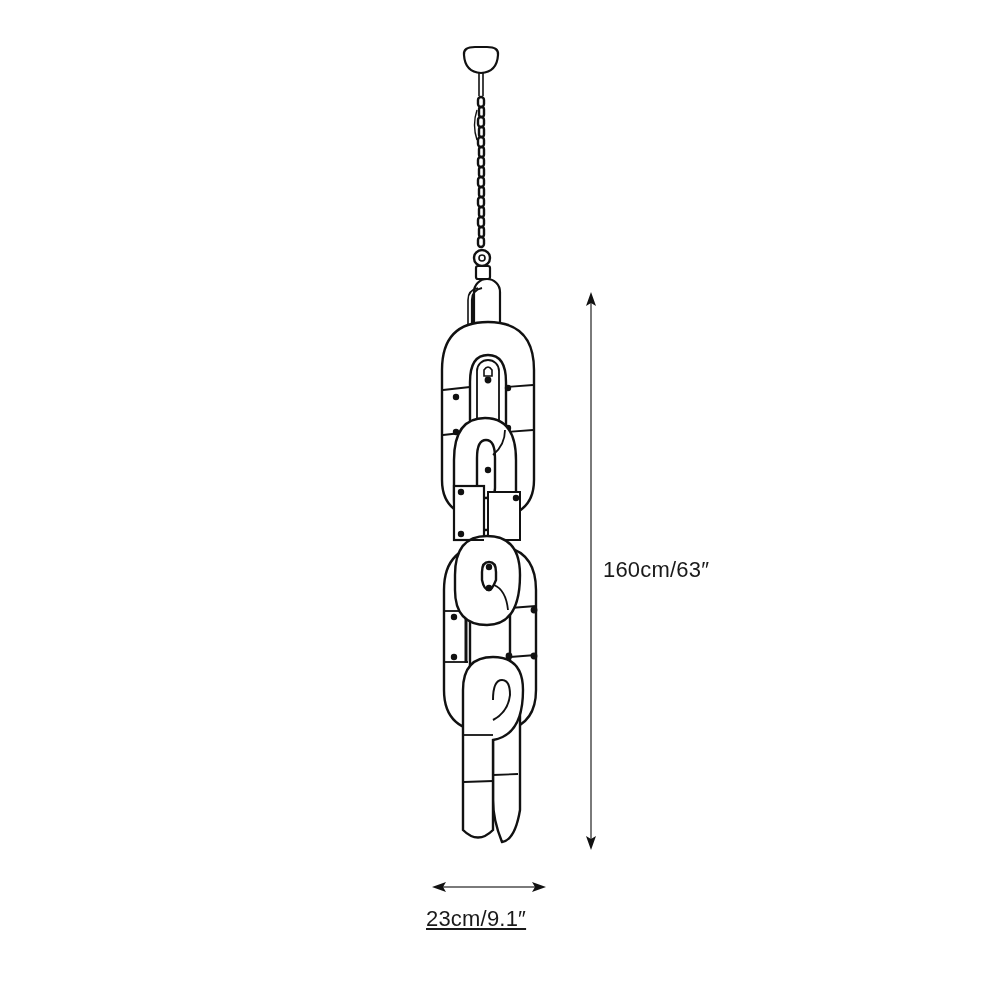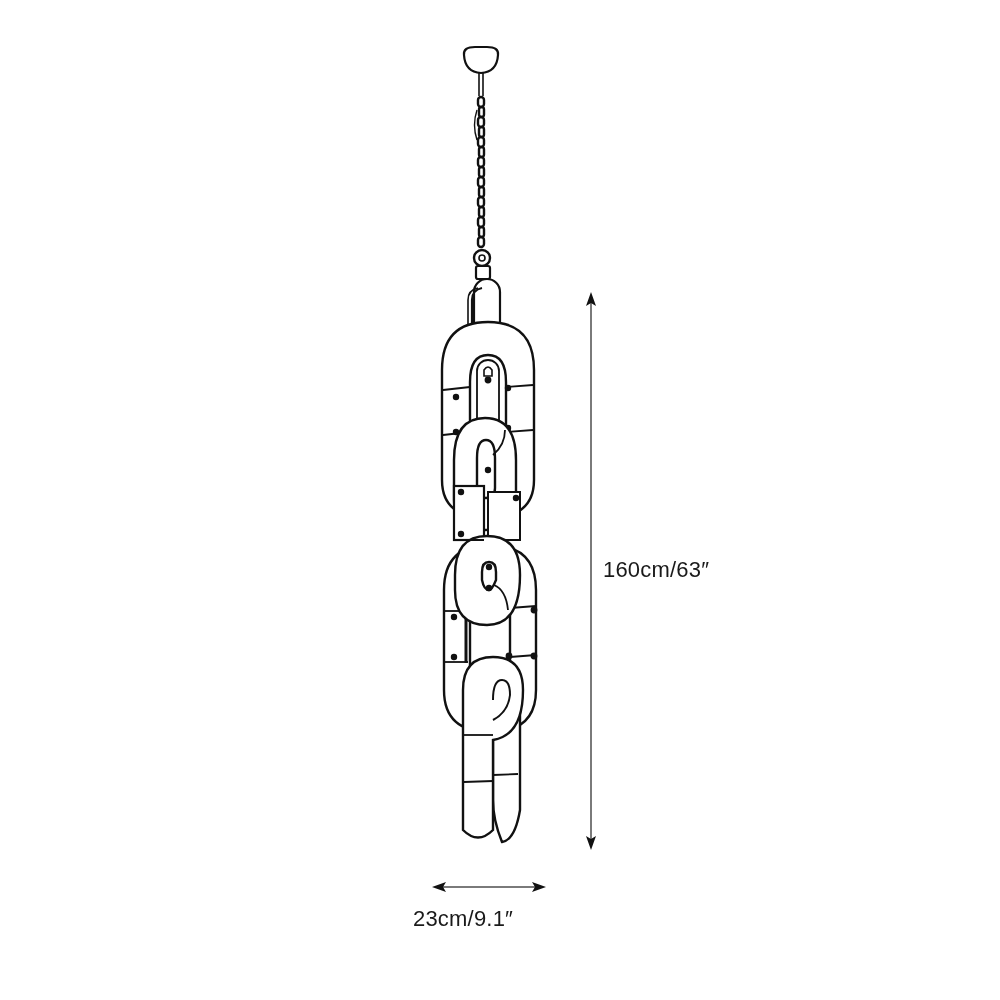--- a/index.html
+++ b/index.html
@@ -7,21 +7,21 @@
     .canvas { position: absolute; left: 0; top: 0; width: 1000px; height: 765px; }
     .dim-label {
       position: absolute;
       font-family: "Liberation Sans", sans-serif;
       font-size: 22px;
       color: #1a1a1a;
       letter-spacing: 0.2px;
       white-space: nowrap;
     }
     .height-label { left: 603px; top: 557px; }
-    .width-label { left: 413px; top: 906px; }
+    .width-label { left: 426px; top: 906px; text-decoration: underline; }
   </style>
 </head>
 <body>
 
 <div class="canvas">
   <svg width="1000" height="1000" viewBox="0 0 1000 1000" xmlns="http://www.w3.org/2000/svg">
     <defs>
       <marker id="arrowEnd" markerWidth="10" markerHeight="10" refX="8" refY="5" orient="auto" markerUnits="userSpaceOnUse">
         <path d="M0,0 L10,5 L0,10 L3,5 Z" fill="#111"></path>
       </marker>

